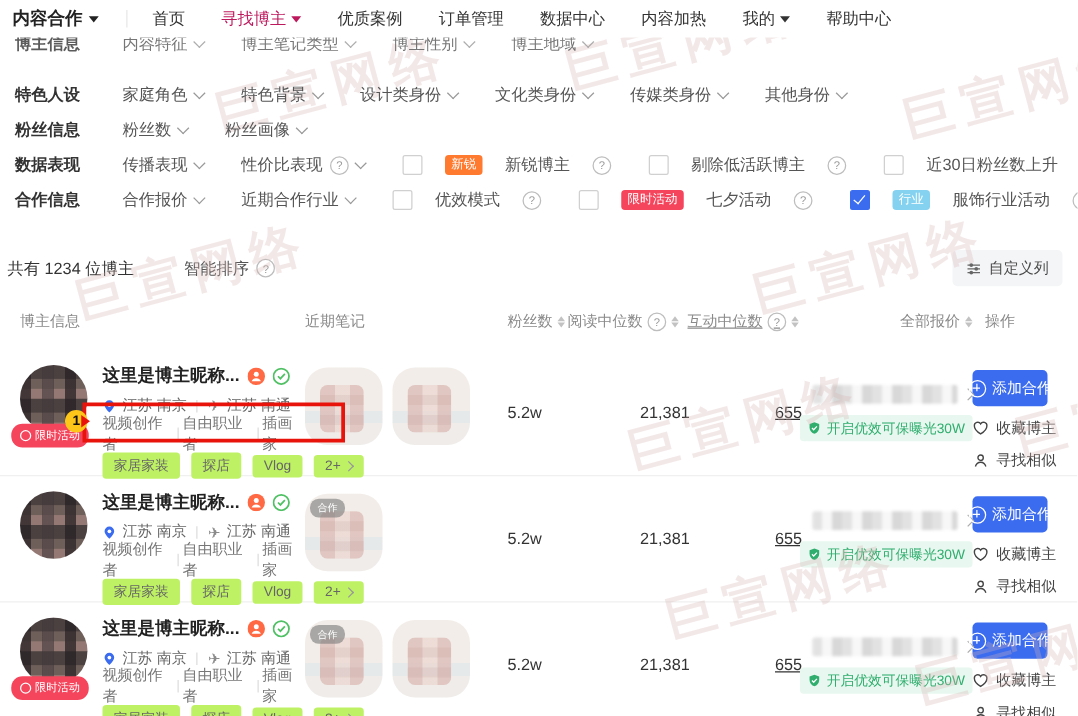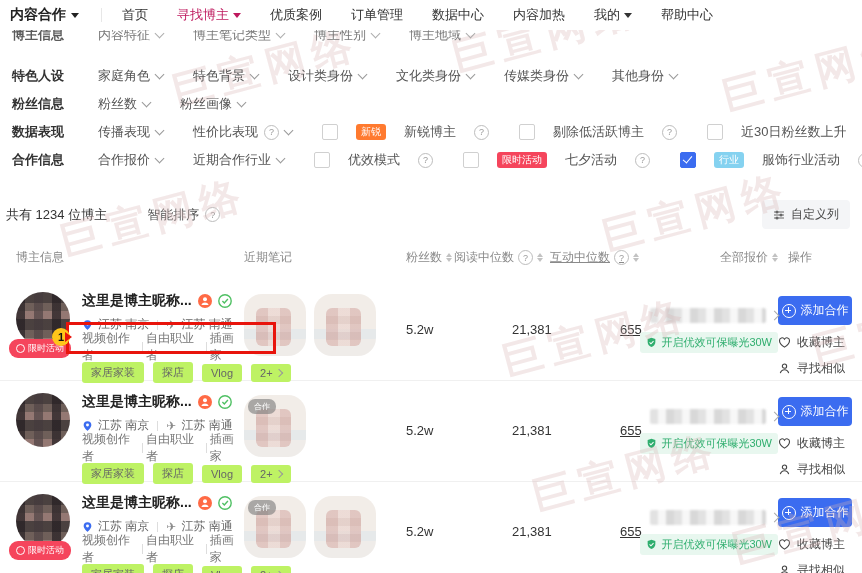--- a/index.html
+++ b/index.html
@@ -118,21 +118,21 @@
   .b-row .c6{display:flex;flex-direction:column;align-items:flex-end;padding-top:16px;box-sizing:border-box;}
   .price-row{display:flex;align-items:center;gap:5px;cursor:pointer;}
   .price-mosaic{width:116px;height:15px;border-radius:2px;filter:blur(1.1px);
     background:repeating-linear-gradient(90deg,#e2e2e2 0 8px,#f7f7f7 8px 16px,#d8d8d8 16px 24px);}
   .chev-r{width:6px;height:6px;border-right:1.3px solid #aaa;border-top:1.3px solid #aaa;transform:rotate(45deg);}
   .promo{margin-top:9px;background:#e8f7ef;border-radius:3px;padding:3px 6px;font-size:11px;color:#2fae6e;
     display:flex;align-items:center;gap:4px;white-space:nowrap;}
   
   .b-row .c7{display:flex;flex-direction:column;gap:9px;padding-top:4px;box-sizing:border-box;}
   .add-btn{background:#3b6cf0;color:#fff;border:none;border-radius:4px;font-size:12px;padding:6px 6px;
-    display:flex;align-items:center;justify-content:center;gap:5px;cursor:pointer;width:74px;white-space:nowrap;}
+    display:flex;align-items:center;justify-content:center;gap:5px;cursor:pointer;width:60px;white-space:nowrap;}
   .plus-circle{width:12px;height:12px;border:1px solid #fff;border-radius:50%;position:relative;flex-shrink:0;}
   .plus-circle::before{content:"";position:absolute;left:2.5px;top:5px;width:6px;height:1.3px;background:#fff;}
   .plus-circle::after{content:"";position:absolute;left:5px;top:2.5px;width:1.3px;height:6px;background:#fff;}
   .action-link{font-size:12px;color:#444;display:flex;align-items:center;gap:6px;cursor:pointer;white-space:nowrap;}
 </style>
 </head>
 <body>
 
 <div class="wm" style="left:170px;top:40px">巨宣网络</div>
 <div class="wm" style="left:450px;top:6px">巨宣网络</div>

